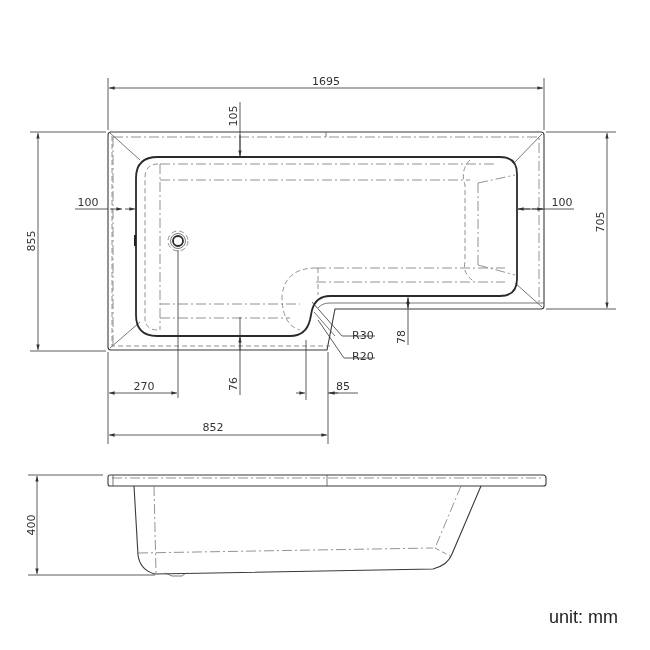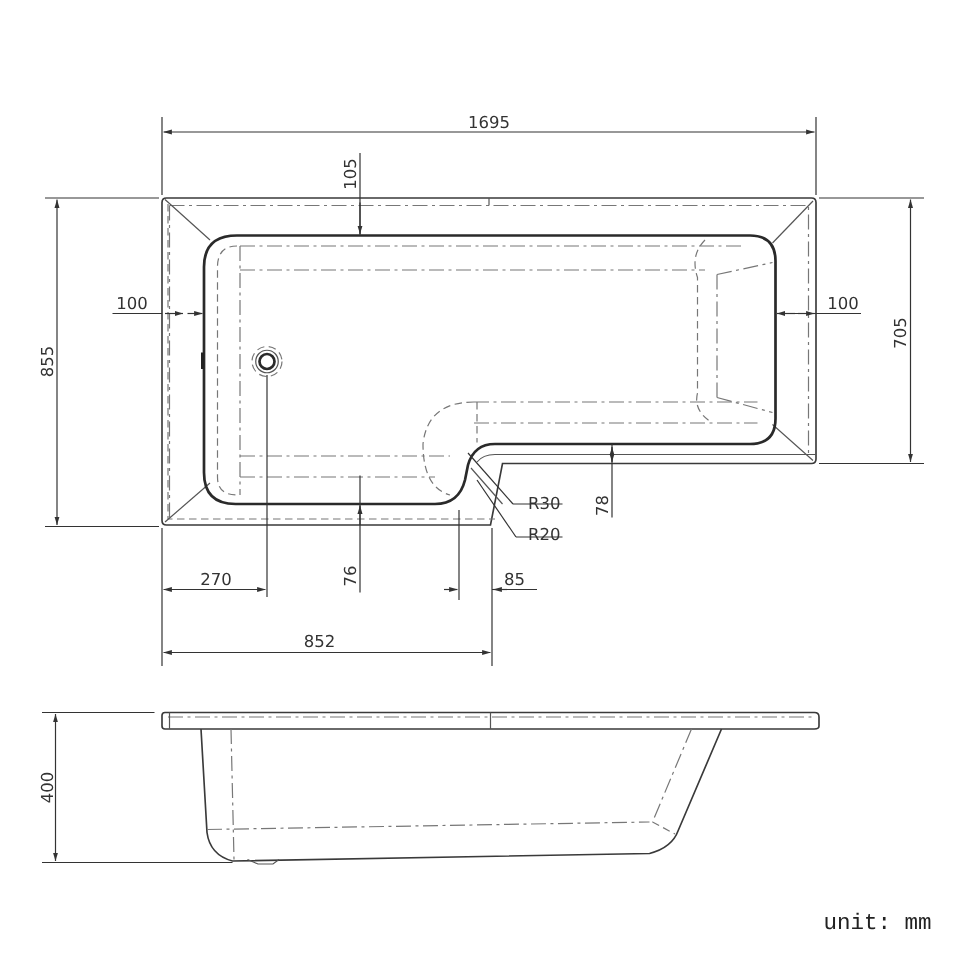--- a/index.html
+++ b/index.html
@@ -5,21 +5,21 @@
   html, body { margin: 0; padding: 0; background: #ffffff; }
   body { width: 650px; height: 650px; position: relative; overflow: hidden; font-family: "DejaVu Sans", sans-serif; }
   svg { position: absolute; left: 0; top: 0; }
   .o { fill: none; stroke: #3a3a3a; stroke-width: 1.1; }
   .ob { fill: none; stroke: #2a2a2a; stroke-width: 1.8; }
   .t { fill: none; stroke: #555; stroke-width: 0.8; }
   .d { fill: none; stroke: #777; stroke-width: 0.8; stroke-dasharray: 5 3; }
   .dd { fill: none; stroke: #777; stroke-width: 0.8; stroke-dasharray: 10 3 2 3; }
   .dim { fill: none; stroke: #333; stroke-width: 0.8; }
   .lbl { font-family: "DejaVu Sans", sans-serif; font-size: 11px; fill: #333; }
-  .unit { position: absolute; left: 549px; top: 607px; font-size: 15px; color: #222; font-family: Liberation Mono, monospace; }
+  .unit { position: absolute; left: 549px; top: 607px; font-size: 18px; color: #222; font-family: Liberation Sans, sans-serif; }
 </style>
 </head>
 <body>
 
 <svg width="650" height="650" viewBox="0 0 650 650">
   <defs>
     <marker id="ar" viewBox="0 0 10 10" refX="10" refY="5" markerWidth="7" markerHeight="7" orient="auto-start-reverse">
       <path d="M0,2 L10,5 L0,8 z" fill="#333"></path>
     </marker>
   </defs>

